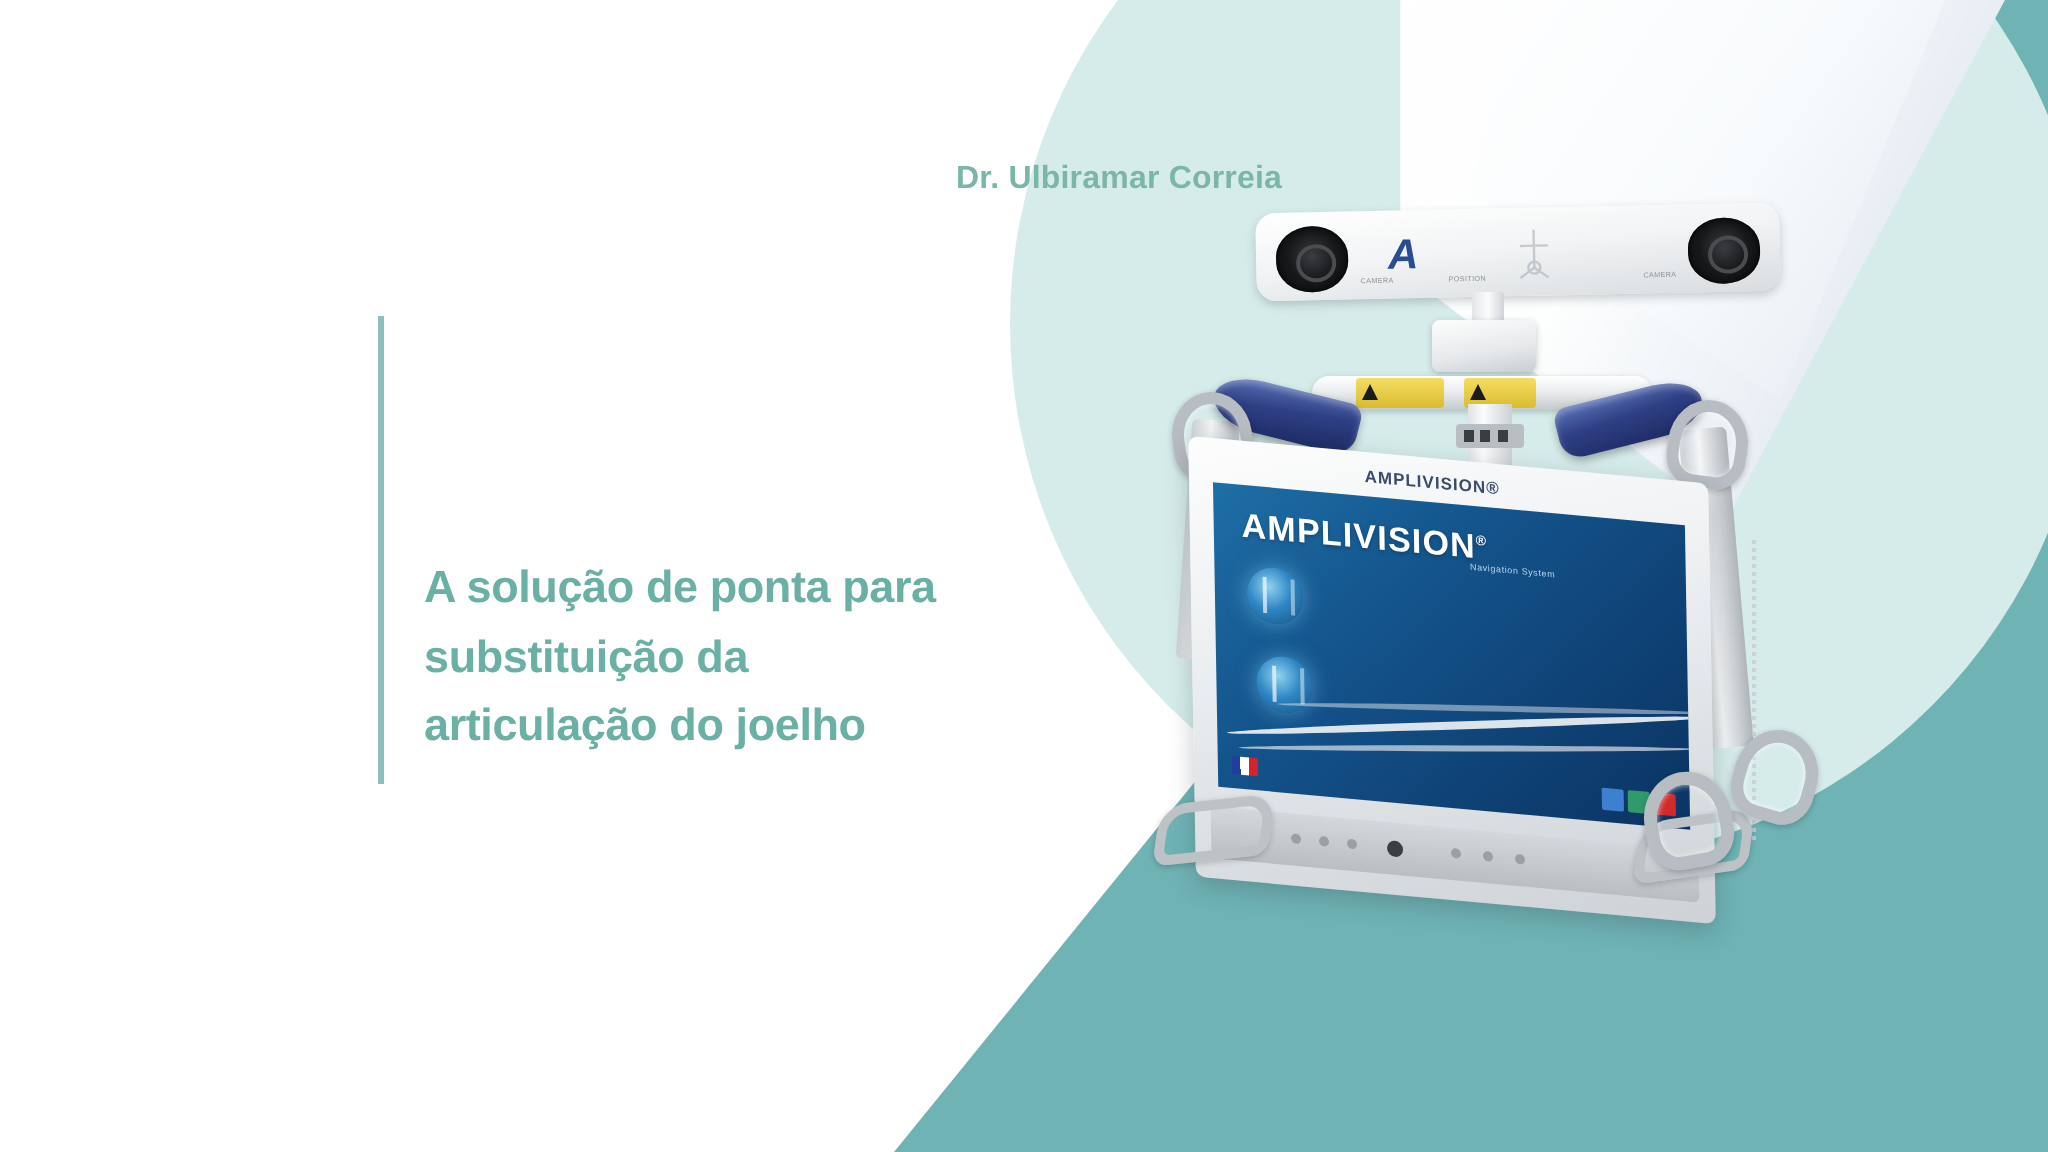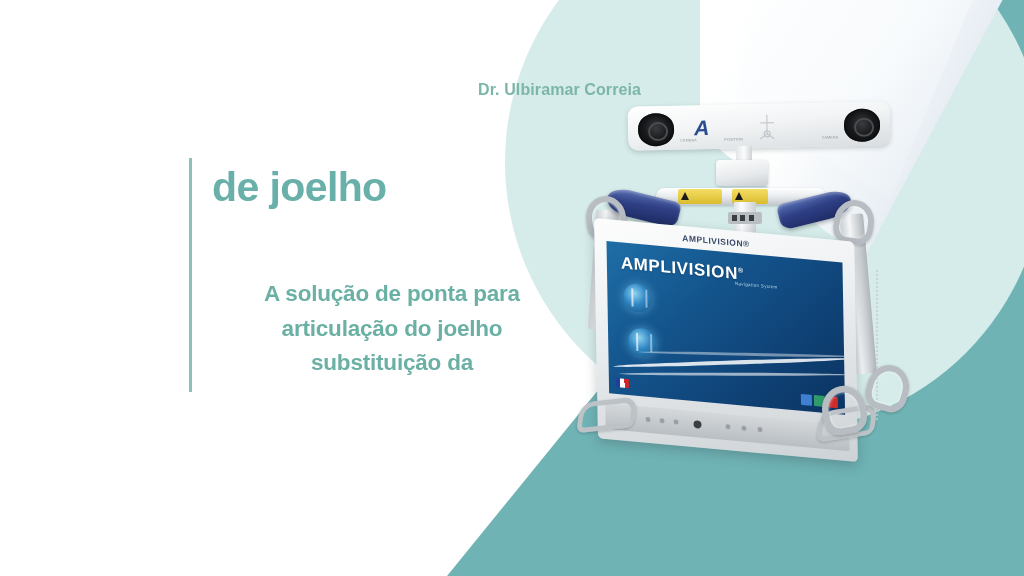--- a/index.html
+++ b/index.html
@@ -107,21 +107,20 @@
   .subheadline {
     position: absolute;
     left: 212px;
     top: 277px;
     width: 360px;
     font-size: 22.5px;
     line-height: 1.54;
     font-weight: bold;
     color: #6bb0a4;
     letter-spacing: -0.2px;
-    text-align: center;
   }
 
   
   .device {
     position: absolute;
     left: 560px;
     top: 90px;
     width: 400px;
     height: 450px;
   }
@@ -428,27 +427,26 @@
   <div class="bg-teal-wedge"></div>
   <div class="bg-pale-circle"></div>
   <div class="bg-white-coat"></div>
   <div class="bg-white-coat2"></div>
 
   <div class="doctor-name">Dr. Ulbiramar Correia</div>
 
   <div class="accent-bar"></div>
 
   <div class="headline">
-    <div>de joelho</div>
   </div>
 
   <div class="subheadline">
     <div>A solução de ponta para</div>
+    <div>substituição da</div>
     <div>articulação do joelho</div>
-    <div>substituição da</div>
   </div>
 
   <div class="device">
 
     <div class="arm-left"></div>
     <div class="arm-right"></div>
     <div class="cable"></div>
 
     <div class="cam-bar">
       <div class="cam-lens left"></div>

